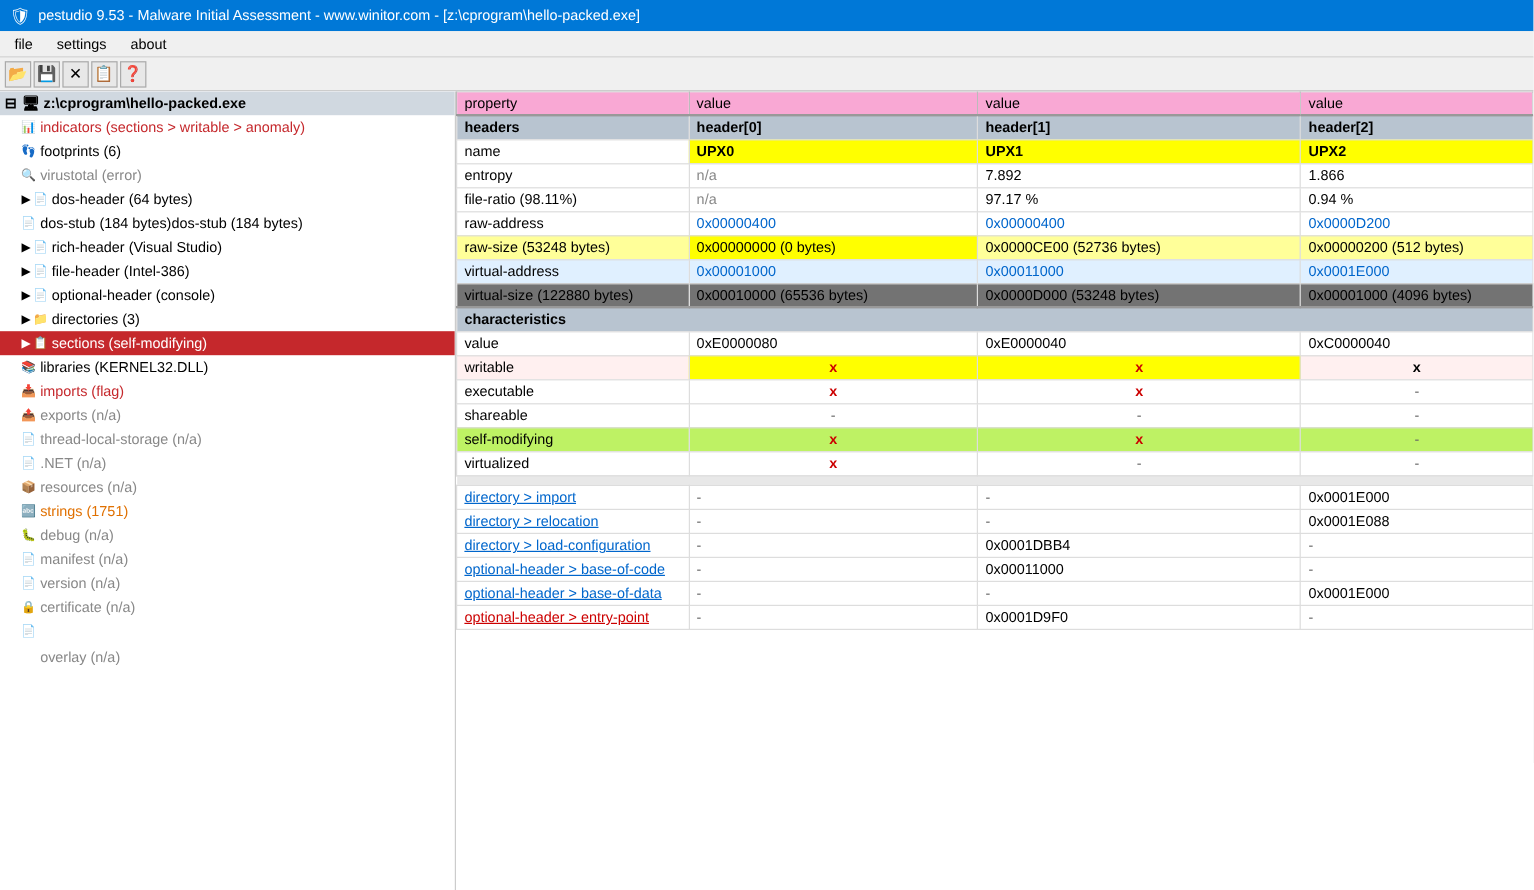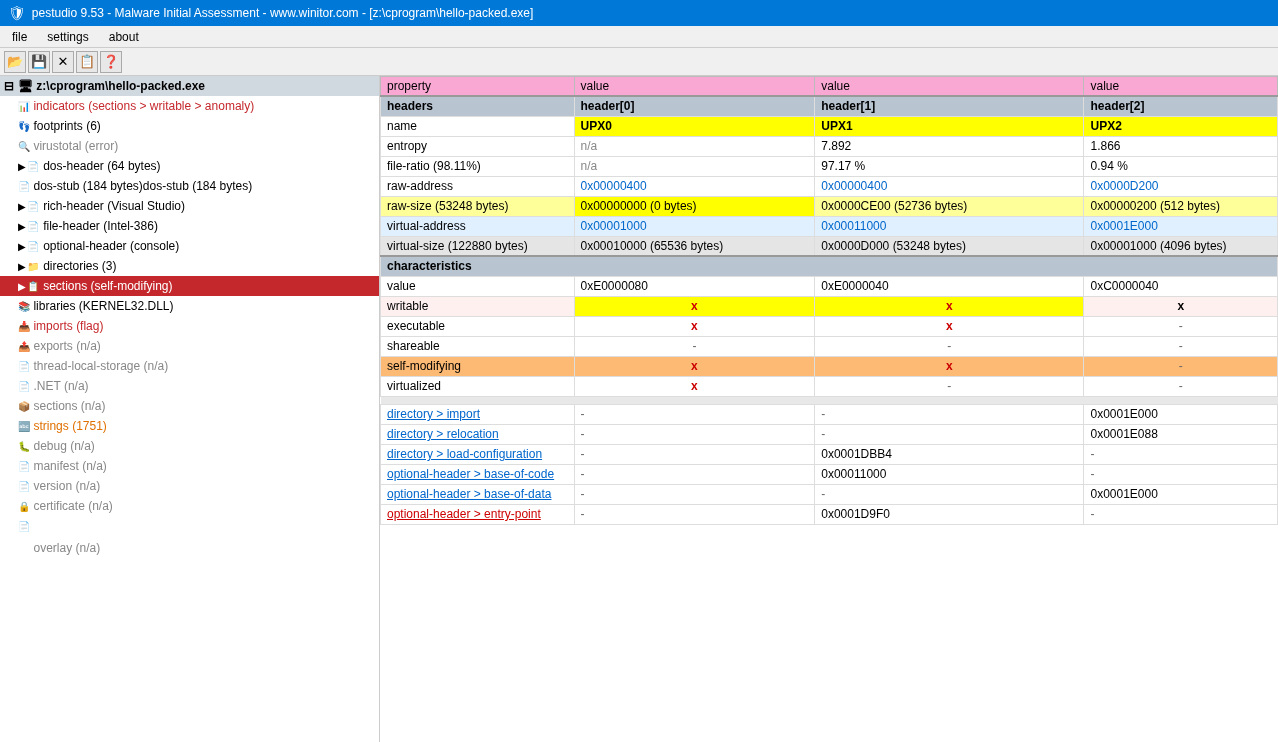--- a/index.html
+++ b/index.html
@@ -240,21 +240,21 @@
       <span class="label" style="color:#888;">thread-local-storage (n/a)</span>
     </div>
     <div class="tree-item">
       <span style="width:16px;display:inline-block;"></span>
       <span style="margin-right:3px; font-size:10px;">📄</span>
       <span class="label" style="color:#888;">.NET (n/a)</span>
     </div>
     <div class="tree-item">
       <span style="width:16px;display:inline-block;"></span>
       <span style="margin-right:3px; font-size:10px;">📦</span>
-      <span class="label" style="color:#888;">sections (n/a)</span>
+      <span class="label" style="color:#888;">resources (n/a)</span>
     </div>
     <div class="tree-item">
       <span style="width:16px;display:inline-block;"></span>
       <span style="margin-right:3px; font-size:10px;">🔤</span>
       <span class="label orange">strings (1751)</span>
     </div>
     <div class="tree-item">
       <span style="width:16px;display:inline-block;"></span>
       <span style="margin-right:3px; font-size:10px;">🐛</span>
       <span class="label" style="color:#888;">debug (n/a)</span>
@@ -336,21 +336,21 @@
           <td>0x00000200 (512 bytes)</td>
         </tr>
 
         <tr style="background:#e0f0ff;">
           <td>virtual-address</td>
           <td style="color:#0066cc;">0x00001000</td>
           <td style="color:#0066cc;">0x00011000</td>
           <td style="color:#0066cc;">0x0001E000</td>
         </tr>
 
-        <tr style="background:#e5e5e5;">
+        <tr style="background:#737373;">
           <td>virtual-size (122880 bytes)</td>
           <td>0x00010000 (65536 bytes)</td>
           <td>0x0000D000 (53248 bytes)</td>
           <td>0x00001000 (4096 bytes)</td>
         </tr>
 
         <tr class="section-header">
           <td colspan="4">characteristics</td>
         </tr>
 
@@ -375,21 +375,21 @@
           <td style="text-align:center;color:#666;">-</td>
         </tr>
 
         <tr>
           <td>shareable</td>
           <td style="text-align:center;color:#666;">-</td>
           <td style="text-align:center;color:#666;">-</td>
           <td style="text-align:center;color:#666;">-</td>
         </tr>
 
-        <tr style="background:#fdba74;">
+        <tr style="background:#bef264;">
           <td>self-modifying</td>
           <td style="text-align:center;"><span style="color:#cc0000;font-weight:bold;">x</span></td>
           <td style="text-align:center;"><span style="color:#cc0000;font-weight:bold;">x</span></td>
           <td style="text-align:center;color:#666;">-</td>
         </tr>
 
         <tr>
           <td>virtualized</td>
           <td style="text-align:center;"><span style="color:#cc0000;font-weight:bold;">x</span></td>
           <td style="text-align:center;color:#666;">-</td>

